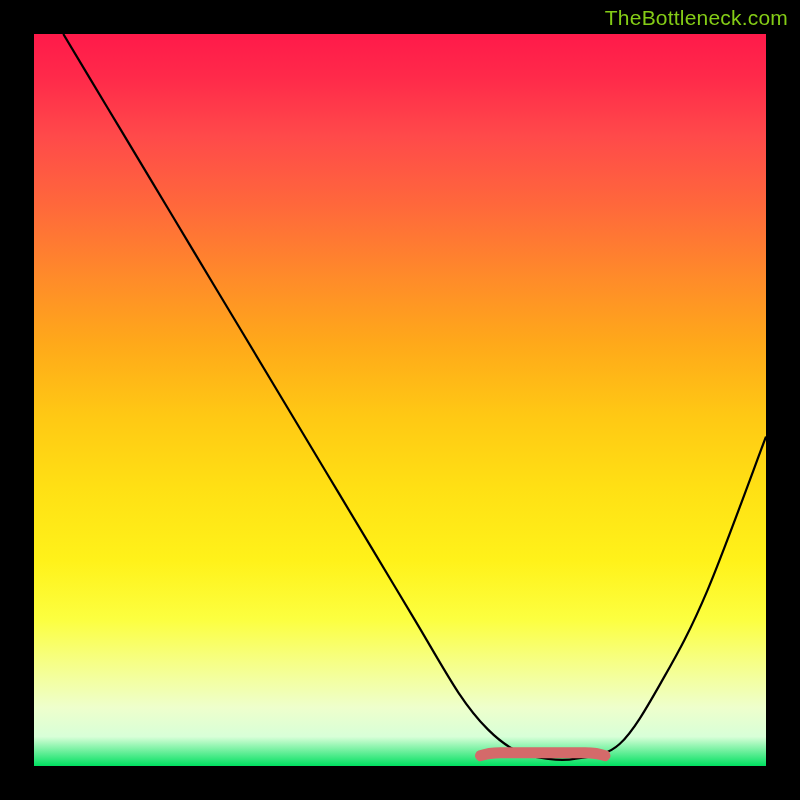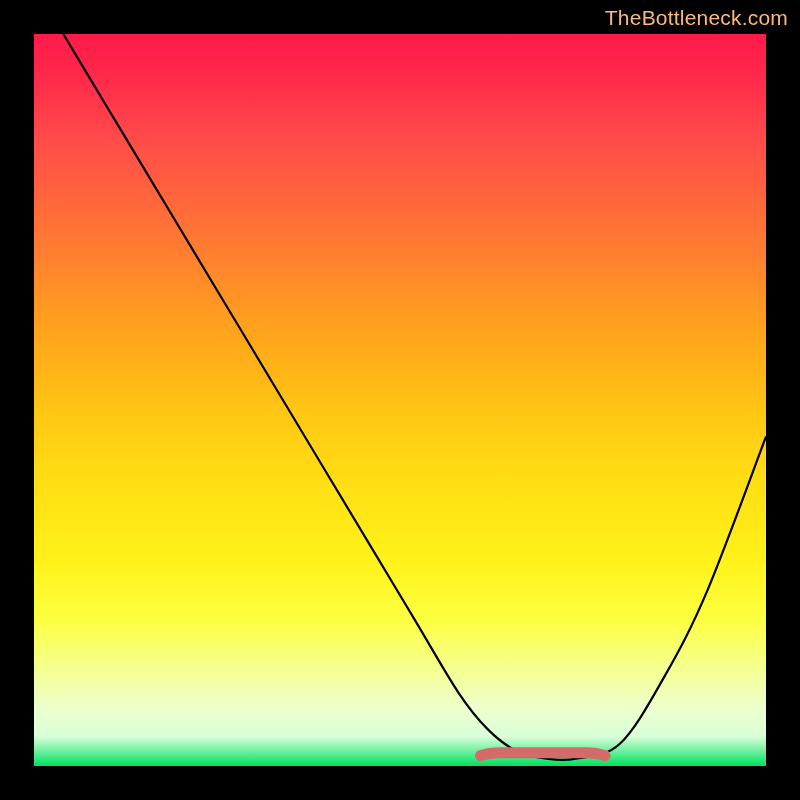--- a/index.html
+++ b/index.html
@@ -8,21 +8,21 @@
     height: 800px;
     background: #000;
     position: relative;
     font-family: Arial, sans-serif;
     overflow: hidden;
   }
   .watermark {
     position: absolute;
     top: 6px;
     right: 12px;
-    color: #fdba74;
+    color: #84cc16;
     font-size: 21px;
     font-weight: 500;
     z-index: 10;
     letter-spacing: 0.2px;
   }
   .frame {
     position: absolute;
     left: 34px;
     top: 34px;
     width: 732px;

